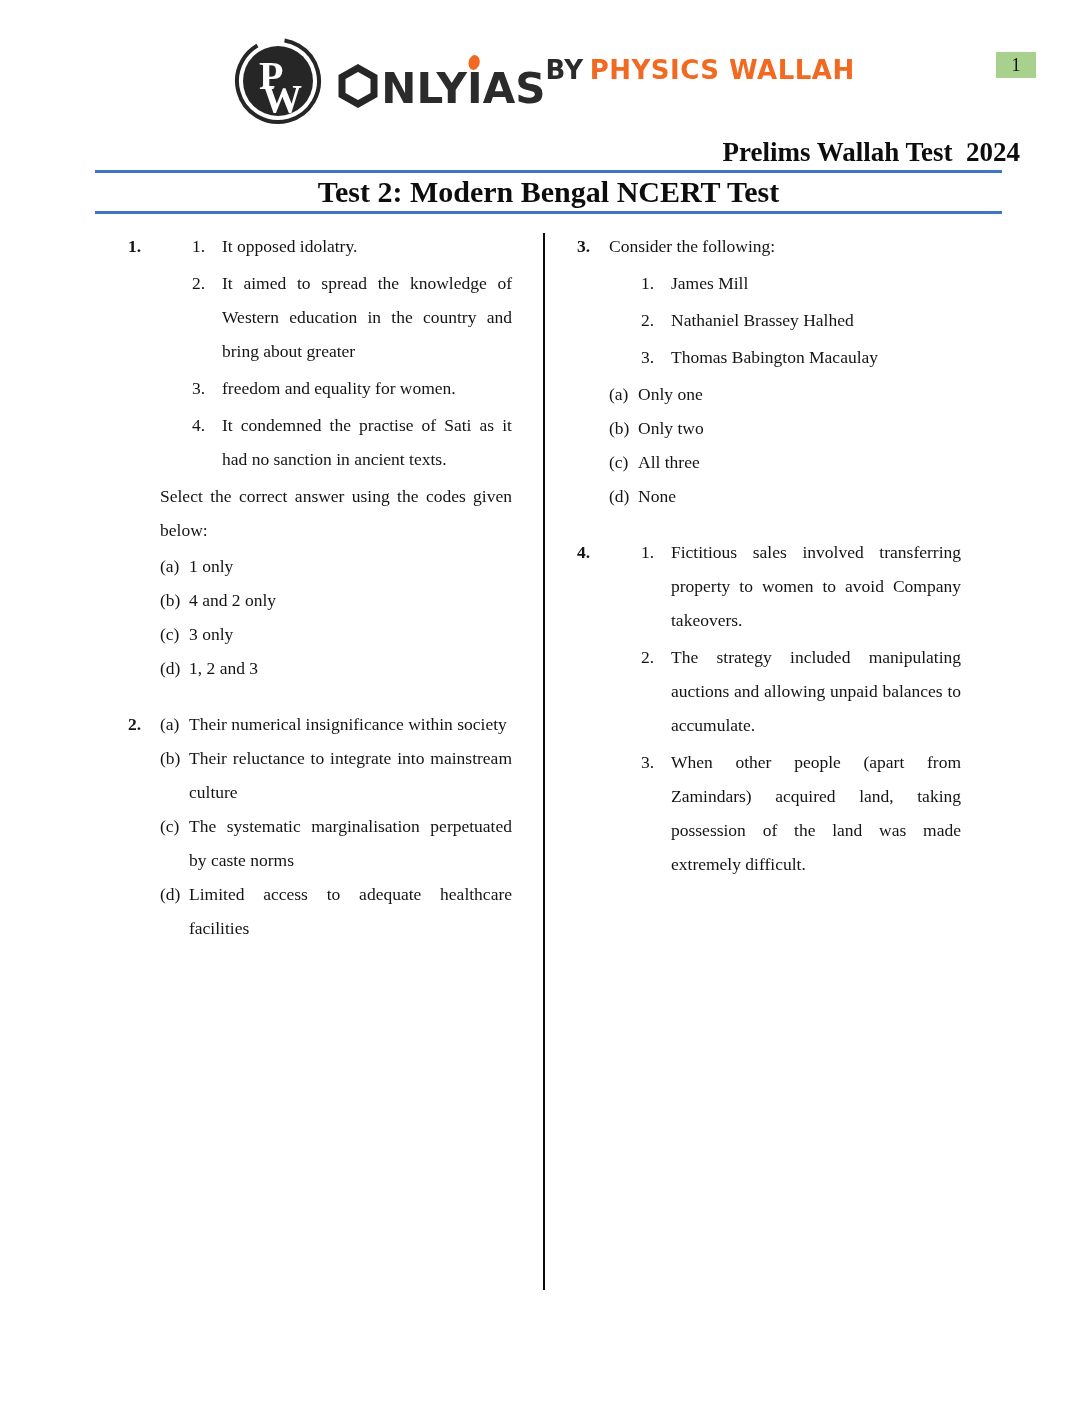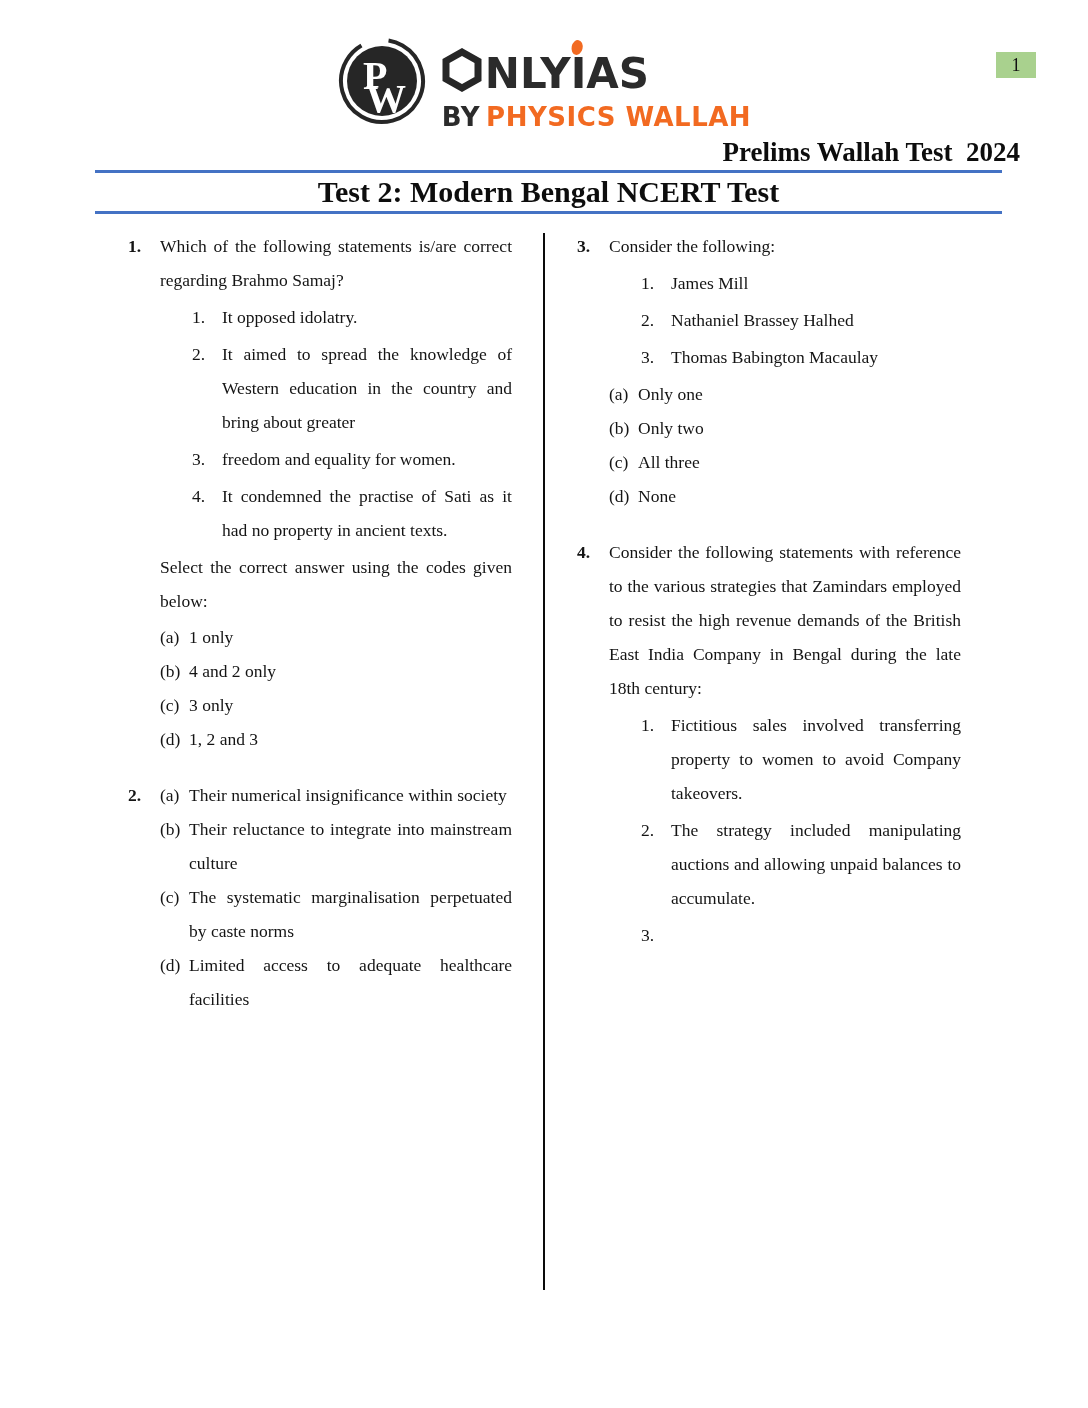--- a/index.html
+++ b/index.html
@@ -10,21 +10,21 @@
   
   .page-badge{
     position:absolute;left:996px;top:52px;width:40px;height:26px;
     background:#A9D18E;display:flex;align-items:center;justify-content:center;
     font-size:18px;color:#111;
   }
   .logo-row{
     position:absolute;top:36px;left:0;width:100%;
     display:flex;justify-content:center;align-items:center;gap:15px;
   }
-  .brand-block{display:flex;flex-direction:column;align-items:flex-start;text-align:right;}
+  .brand-block{display:flex;flex-direction:row;align-items:flex-start;text-align:right;}
   .brand-line{
     display:flex;align-items:center;margin-top:12px;
     font-family:"DejaVu Sans", sans-serif;font-weight:900;
     font-size:42px;line-height:1;color:#2b2b2b;letter-spacing:0px;
   }
   .hex-o{margin-right:3px;display:block;}
   .brand-i{position:relative;display:inline-block;}
   .brand-i::after{
     content:"";position:absolute;left:50%;transform:translateX(-58%) rotate(12deg);
     top:-13px;width:11px;height:15px;border-radius:50%;background:#F26A21;
@@ -103,37 +103,36 @@
   <div class="rule rule-1"></div>
   <div class="title2">Test 2: Modern Bengal NCERT Test</div>
   <div class="rule rule-2"></div>
 
   <div class="divider"></div>
 
   <div class="col col-left">
 
     <div class="question">
       <span class="qnum">1.</span>
-      <p class="stem">Which of the following statements is/are correct regarding Brahmo Samaj?</p>
       <div class="items">
         <div class="item">
           <span class="item-num">1.</span>
           <span>It opposed idolatry.</span>
         </div>
         <div class="item">
           <span class="item-num">2.</span>
           <span>It aimed to spread the knowledge of Western education in the country and bring about greater</span>
         </div>
         <div class="item">
           <span class="item-num">3.</span>
           <span>freedom and equality for women.</span>
         </div>
         <div class="item">
           <span class="item-num">4.</span>
-          <span>It condemned the practise of Sati as it had no property in ancient texts.</span>
+          <span>It condemned the practise of Sati as it had no sanction in ancient texts.</span>
         </div>
       </div>
       <p class="note">Select the correct answer using the codes given below:</p>
       <div class="options">
         <div class="option">
           <span class="opt-label">(a)</span>
           <span class="opt-text">1 only</span>
         </div>
         <div class="option">
           <span class="opt-label">(b)</span>
@@ -208,31 +207,31 @@
         </div>
         <div class="option">
           <span class="opt-label">(d)</span>
           <span class="opt-text">None</span>
         </div>
       </div>
     </div>
 
     <div class="question">
       <span class="qnum">4.</span>
-      <p class="stem">Consider the following statements with reference to the various strategies that Zamindars employed to resist the high revenue demands of the British East India Company in Bengal during the late 18th century:</p>
       <div class="items">
         <div class="item">
           <span class="item-num">1.</span>
           <span>Fictitious sales involved transferring property to women to avoid Company takeovers.</span>
         </div>
         <div class="item">
           <span class="item-num">2.</span>
           <span>The strategy included manipulating auctions and allowing unpaid balances to accumulate.</span>
         </div>
         <div class="item">
           <span class="item-num">3.</span>
+          <span>When other people (apart from Zamindars) acquired land, taking possession of the land was made extremely difficult.</span>
         </div>
       </div>
     </div>
 
   </div>
 
 </div>
 
 </body></html>

